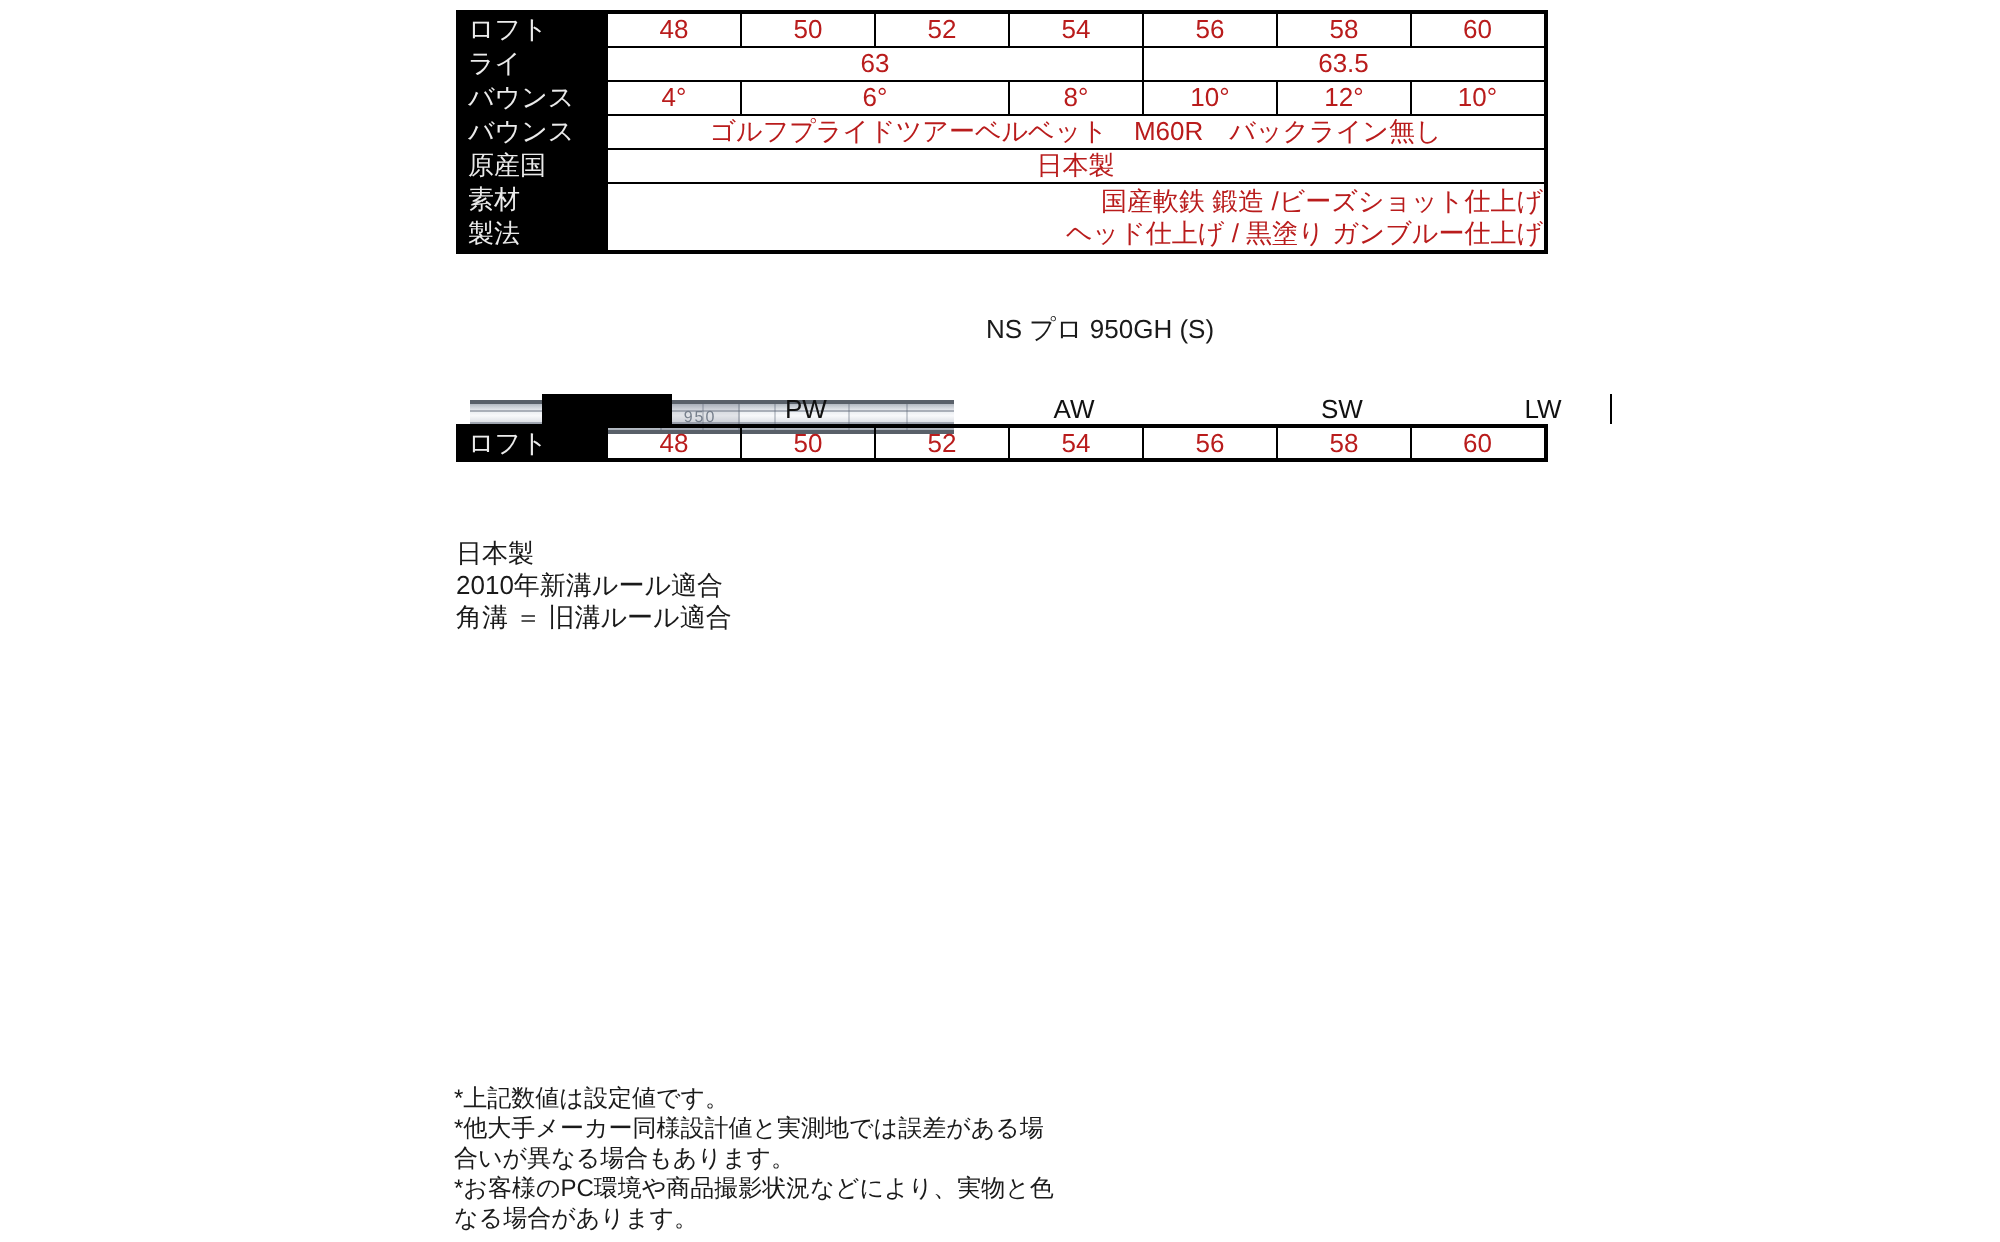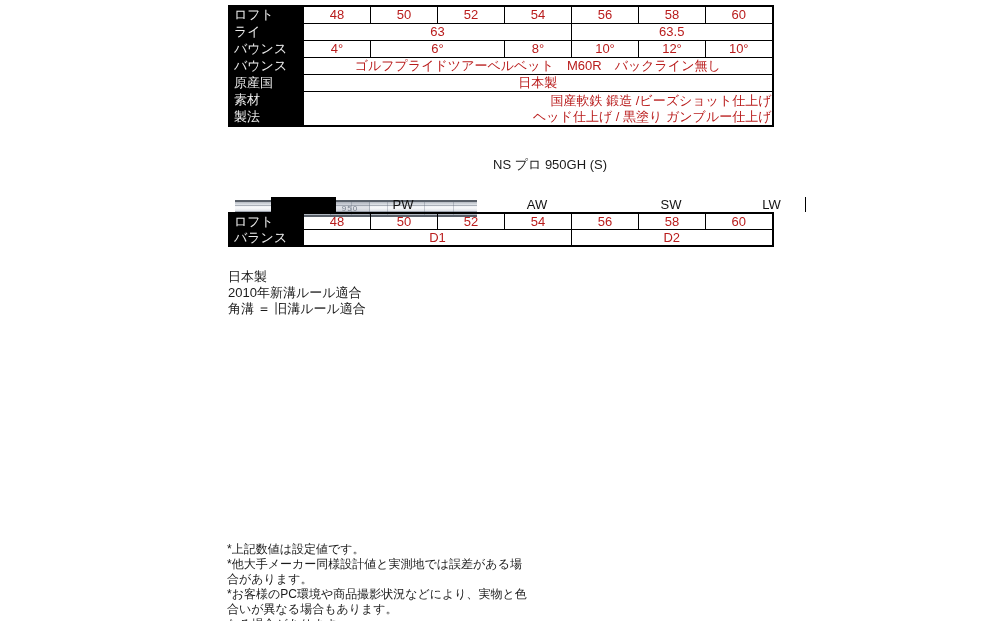--- a/index.html
+++ b/index.html
@@ -149,36 +149,30 @@
         <tr>
       <th>ロフト</th>
       <td>48</td>
       <td>50</td>
       <td>52</td>
       <td>54</td>
       <td>56</td>
       <td>58</td>
       <td>60</td>
     </tr>
-    <tr>
-      <th>バランス</th>
-      <td colspan="4">D1</td>
-      <td colspan="3">D2</td>
-    </tr>
   </tbody>
     </table>
 
   <div class="info">
     <div>日本製</div>
     <div>2010年新溝ルール適合</div>
     <div>角溝 ＝ 旧溝ルール適合</div>
   </div>
 
   <div class="foot">
     <div>*上記数値は設定値です。</div>
     <div>*他大手メーカー同様設計値と実測地では誤差がある場</div>
-    <div>合があります。</div>
+    <div>合いが異なる場合もあります。</div>
     <div>*お客様のPC環境や商品撮影状況などにより、実物と色</div>
-    <div>合いが異なる場合もあります。</div>
     <div>なる場合があります。</div>
   </div>
 
 </div>
 
 </body></html>

